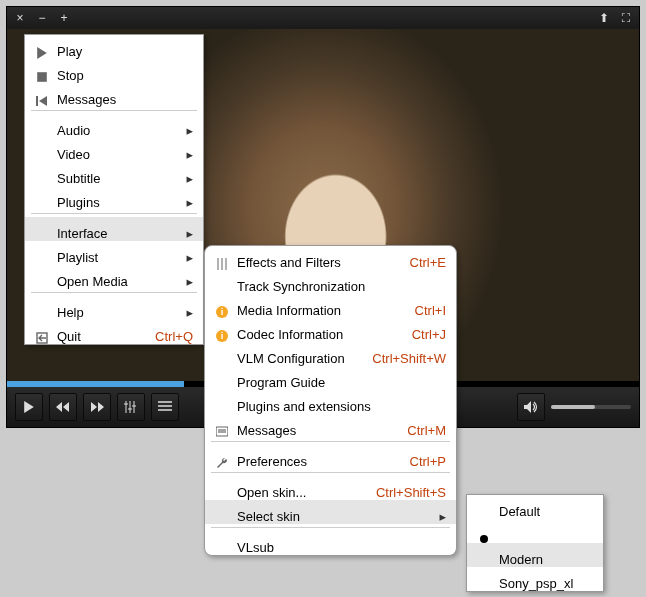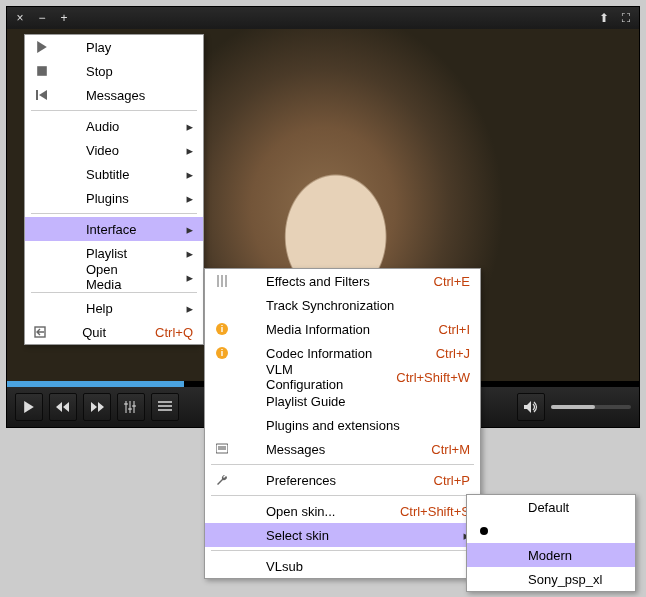--- a/index.html
+++ b/index.html
@@ -23,32 +23,32 @@
 .seek-prog { height: 100%; width: 28%; background: #4aa3e0; }
 
 .ctrl-btn { width: 28px; height: 28px; background: linear-gradient(#2e2e2e,#1b1b1b); border: 1px solid #0a0a0a; border-radius: 2px; display: flex; align-items: center; justify-content: center; color: #ddd; }
 .ctrl-btn svg, .ctrl-btn span { pointer-events: none; }
 .spacer { flex: 1; }
 .vol-slider { width: 80px; height: 4px; background: #444; border-radius: 2px; position: relative; }
 .vol-slider::after { content: ""; position: absolute; left: 0; top: 0; width: 55%; height: 100%; background: #bbb; border-radius: 2px; }
 
 
 .ctx-menu { position: absolute; background: #fff; border: 1px solid #999; box-shadow: 2px 2px 5px rgba(0,0,0,.3); font-size: 13px; color: #000; }
-.ctx-menu .row { display: flex; align-items: center; height: 24px; padding: 0 10px 0 6px; position: relative; cursor: default; gap: 29px; }
+.ctx-menu .row { display: flex; align-items: flex-end; height: 24px; padding: 0 10px 0 6px; position: relative; cursor: default; }
 .ctx-menu .row.divider { height: 0; border-top: 1px solid #ccc; margin: 3px 6px; padding: 0; }
-.ctx-menu .row.hi { background: #c4b5fd; }
+.ctx-menu .row.hi { background: #e5e5e5; }
 .ctx-menu .ico { width: 22px; display: flex; align-items: center; justify-content: center; color: #555; }
 .ctx-menu .ico svg { width: 12px; height: 12px; }
 .ctx-menu .lbl { flex: 1; padding-left: 4px; }
 .ctx-menu .shortcut { color: #c2410c; padding-left: 20px; }
 .ctx-menu .arrow { width: 12px; text-align: right; color: #333; }
 
 .m1 { left: 24px; top: 34px; width: 180px; }
-.m2 { left: 204px; top: 268px; width: 277px; }
-.m3 { left: 466px; top: 494px; width: 170px; }
+.m2 { left: 204px; top: 245px; width: 253px; border-radius: 8px; }
+.m3 { left: 466px; top: 494px; width: 138px; }
 .rec-dot { width: 10px; height: 10px; background: #d00; border-radius: 50%; }
 .info-ico { width: 12px; height: 12px; background: #f5a623; border-radius: 50%; color: #fff; font-size: 9px; font-weight: bold; display:flex;align-items:center;justify-content:center; }
 .radio-dot { width: 8px; height: 8px; background: #000; border-radius: 50%; }
 .radio-empty { width: 8px; height: 8px; }
 </style>
 </head>
 <body>
 
 <div class="window">
   <div class="titlebar">
@@ -229,21 +229,21 @@
     <span class="lbl">Codec Information</span>
     <span class="shortcut">Ctrl+J</span>
   </div>
   <div class="row">
     <span class="ico"></span>
       <span class="lbl">VLM Configuration</span>
     <span class="shortcut">Ctrl+Shift+W</span>
   </div>
   <div class="row">
     <span class="ico"></span>
-      <span class="lbl">Playlist Guide</span>
+      <span class="lbl">Program Guide</span>
   </div>
   <div class="row">
     <span class="ico"></span>
       <span class="lbl">Plugins and extensions</span>
   </div>
   <div class="row">
     <span class="ico">
         <svg viewBox="0 0 12 12" fill="none" stroke="#666" stroke-width="1.2">
           <rect x="0" y="1" width="12" height="9" rx="1"></rect>
           <line x1="2" y1="4" x2="10" y2="4"></line>

